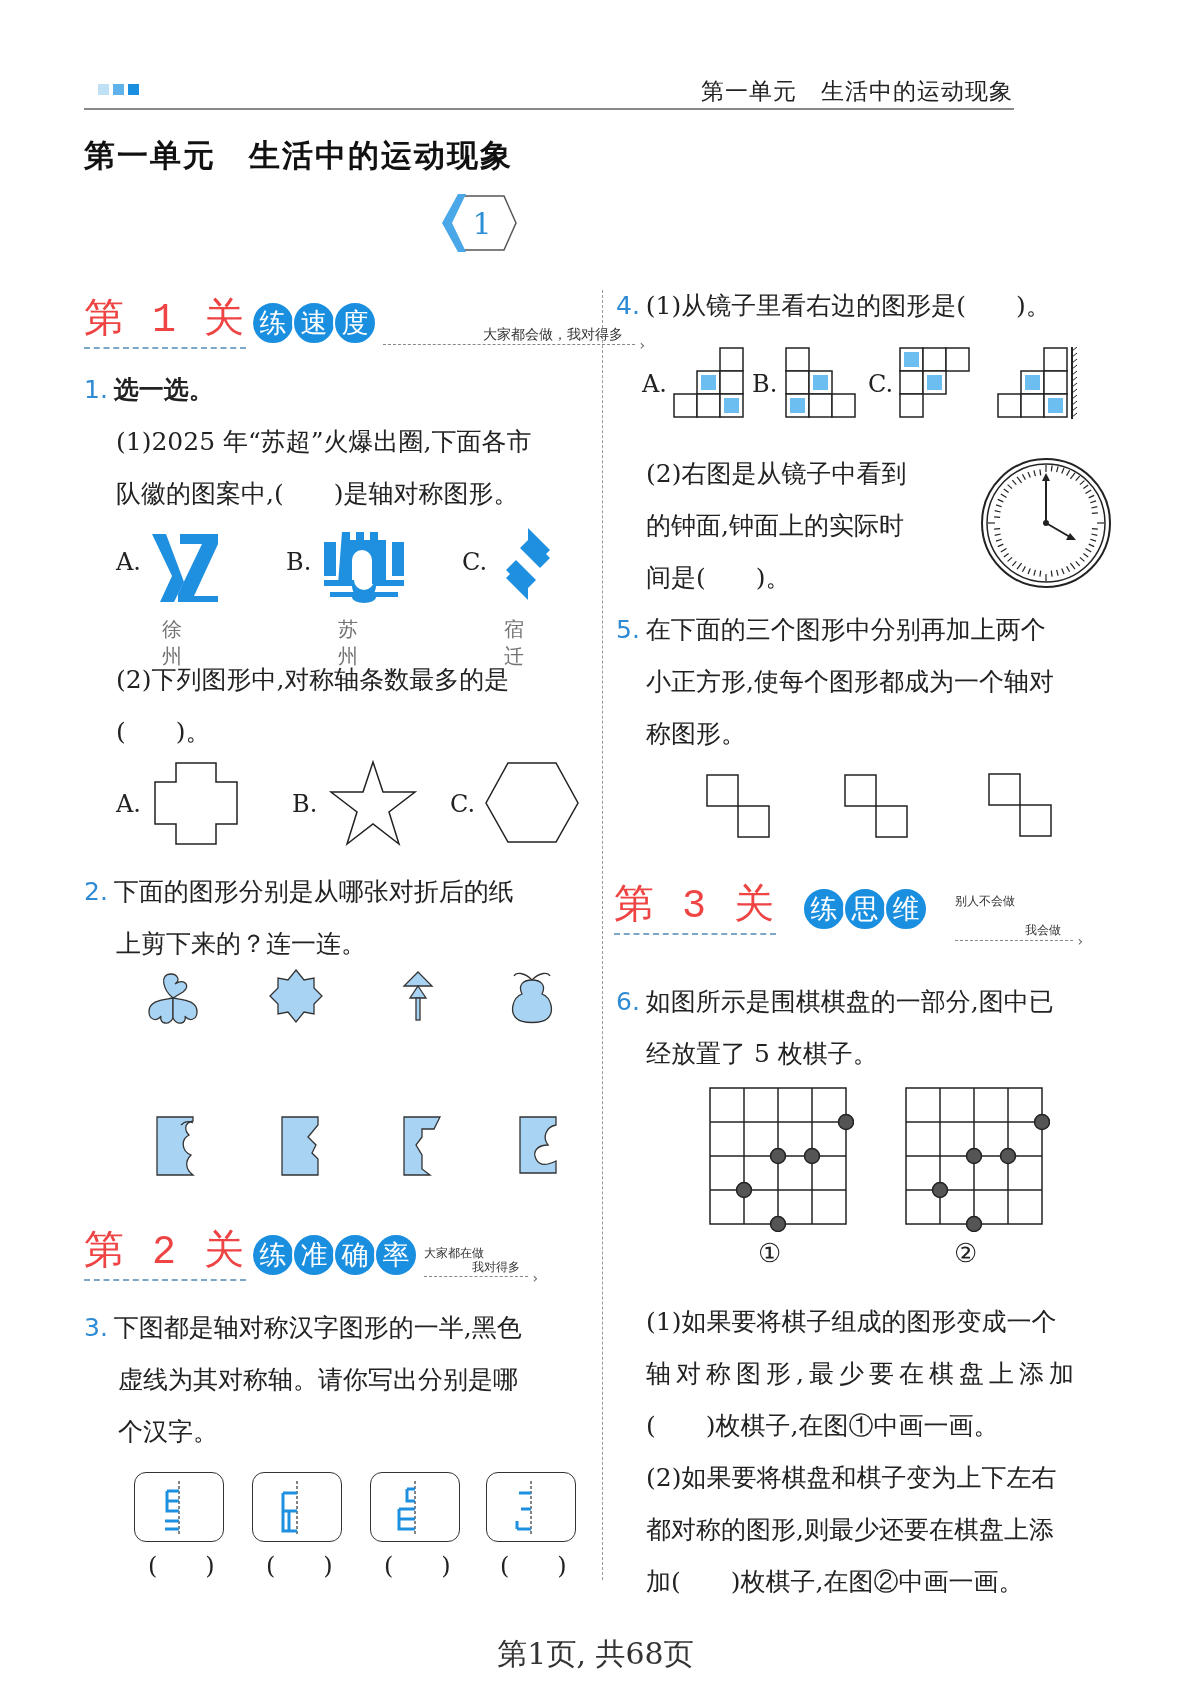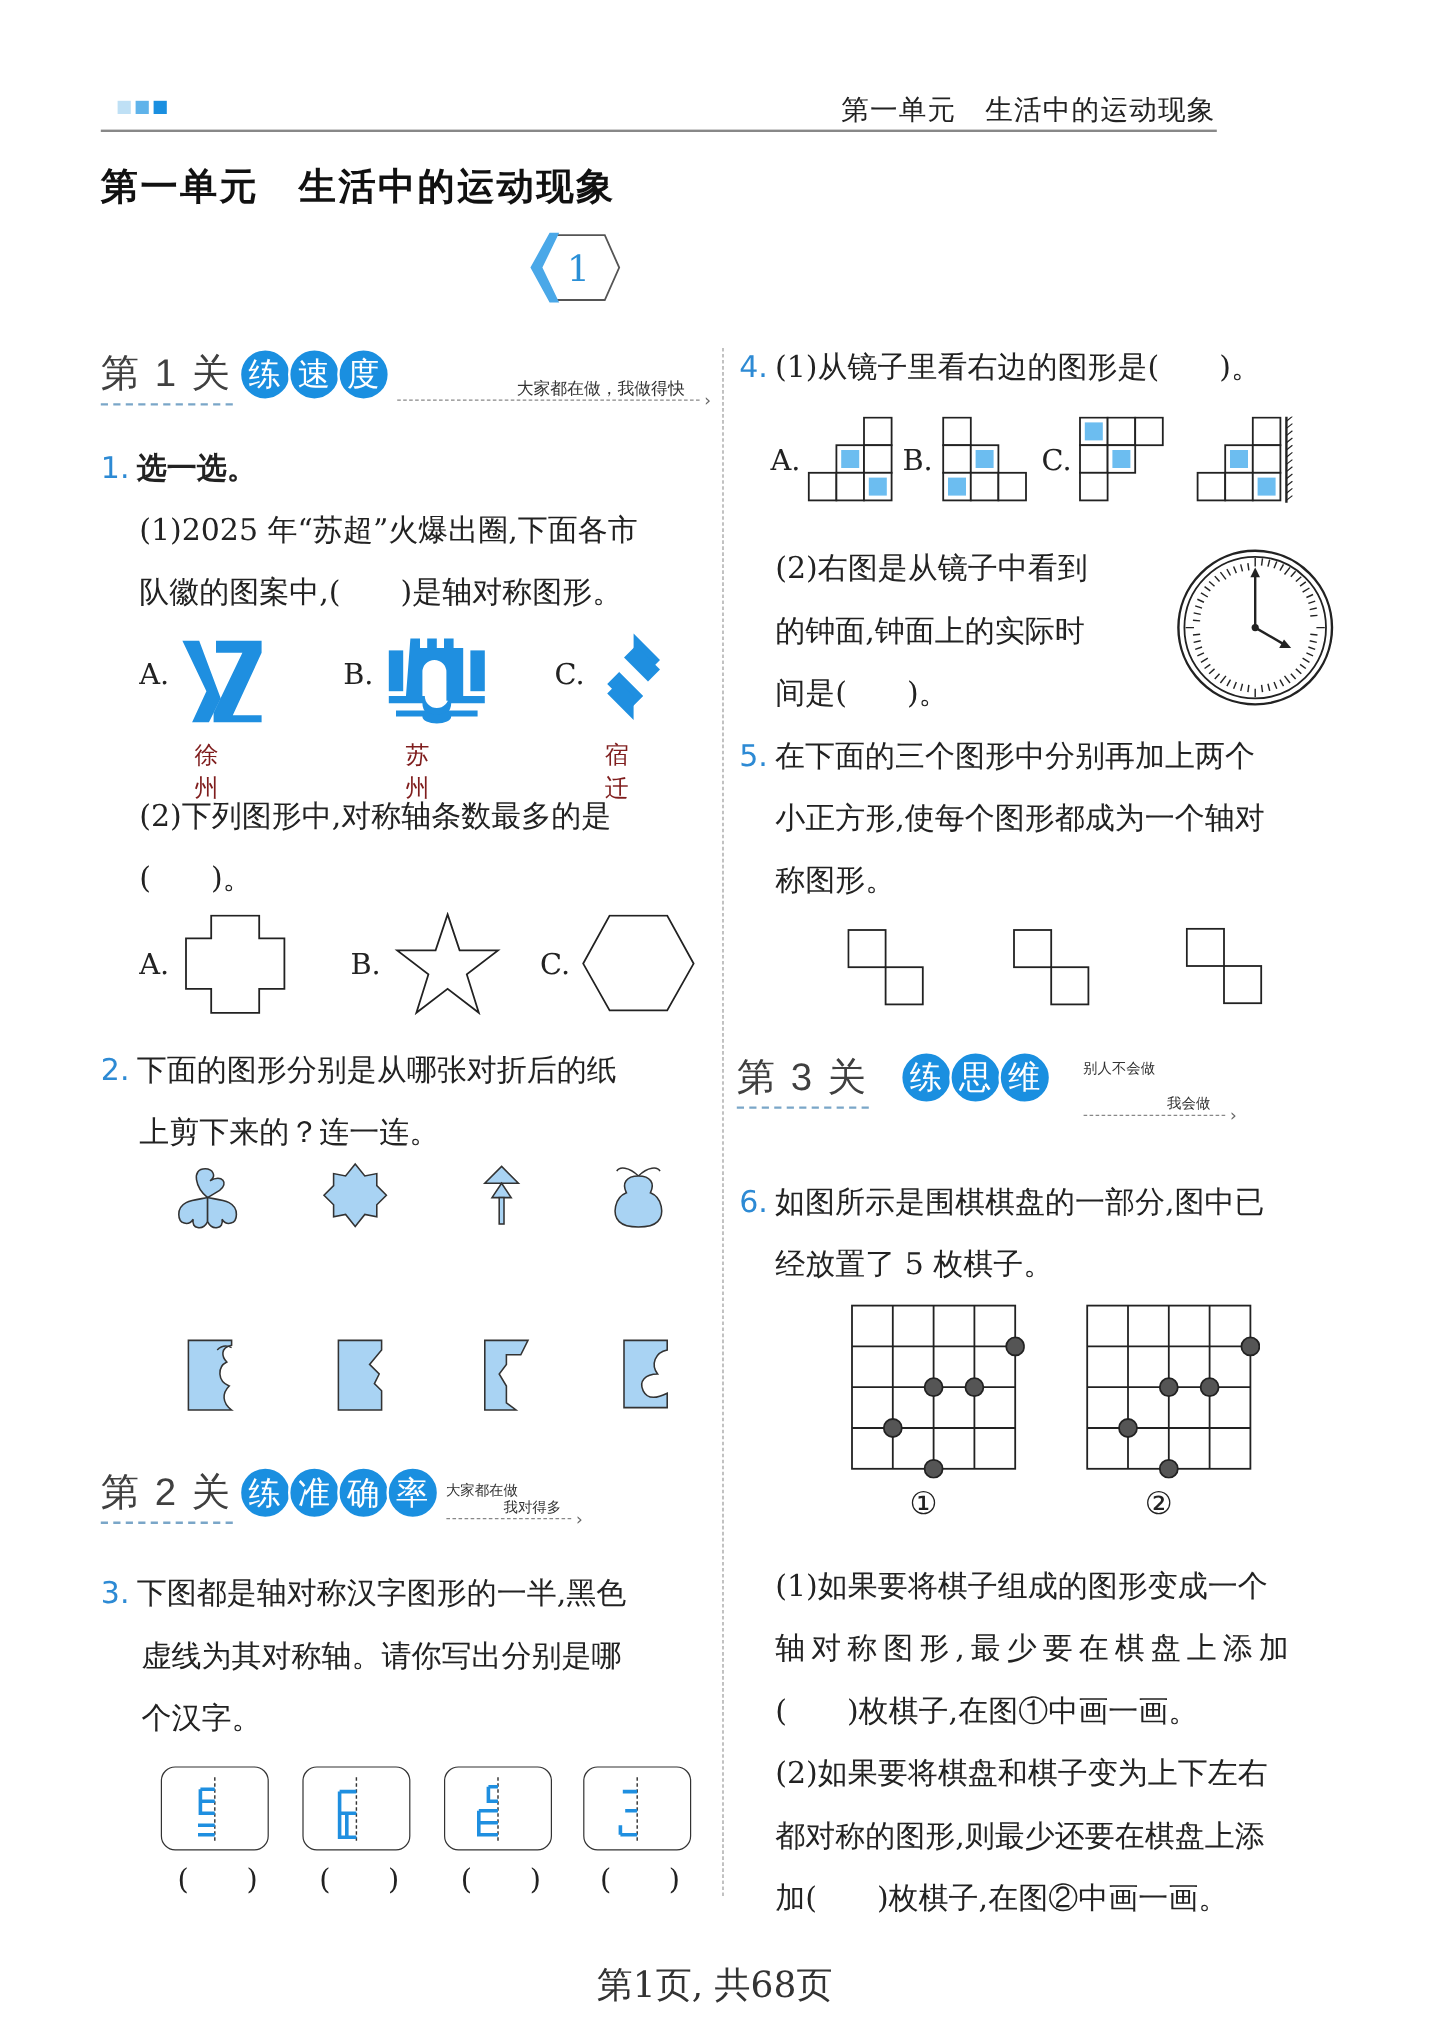--- a/index.html
+++ b/index.html
@@ -6,30 +6,30 @@
   body{width:1191px;height:1684px;position:relative;overflow:hidden;font-family:"DejaVu Serif","Liberation Serif",serif;color:#222;}
   .abs{position:absolute;}
   .run-head-bar{left:84px;top:108px;width:930px;height:0;border-top:2px solid #888;}
   .run-head-deco{left:98px;top:84px;display:flex;gap:4px;}
   .run-head-deco span{display:block;width:11px;height:11px;}
   .run-head-title{right:178px;top:76px;font-family:"DejaVu Sans",sans-serif;font-size:23px;color:#222;letter-spacing:1px;}
   .unit-title{left:84px;top:135px;font-family:"DejaVu Sans",sans-serif;font-weight:bold;font-size:31px;letter-spacing:2px;color:#111;}
   .lesson-title-wrap{left:440px;top:192px;display:flex;align-items:center;gap:22px;}
   .lesson-title{font-family:"DejaVu Sans",sans-serif;font-size:36px;color:#2a8fd6;letter-spacing:2px;}
   .level-wrap{display:flex;align-items:flex-end;}
-  .level-label{font-family:Liberation Sans, sans-serif;font-size:32px;color:#404040;border-bottom:2px dashed #7aa6c8;padding-bottom:2px;letter-spacing:2px;}
+  .level-label{font-family:Liberation Mono, monospace;font-size:40px;color:#ef4444;border-bottom:2px dashed #7aa6c8;padding-bottom:2px;letter-spacing:2px;}
   .badge-row{display:flex;margin-left:8px;margin-bottom:4px;}
   .badge{width:40px;height:40px;border-radius:50%;background:#1a8fe0;color:#fff;font-family:"DejaVu Sans",sans-serif;font-size:27px;display:flex;align-items:center;justify-content:center;margin-left:-3px;border:2px solid #fff;}
   .slogan{font-family:"DejaVu Sans",sans-serif;font-size:14px;color:#333;border-bottom:1.5px dashed #888;margin-left:6px;margin-bottom:4px;position:relative;}
   .slogan .arrow{position:absolute;right:-10px;bottom:-9px;font-size:14px;color:#666;}
   .col-divider{left:602px;top:290px;width:0;height:1290px;border-left:1.5px dashed #999;}
   .q{font-size:25px;line-height:52px;color:#222;}
   .qnum{font-family:"DejaVu Sans",sans-serif;color:#2d8ad4;margin-right:6px;}
   .opt-lbl{font-size:24px;color:#222;}
-  .city{font-size:20px;color:#7f1d1d;letter-spacing:4px;}
+  .city{font-size:20px;color:#737373;letter-spacing:4px;}
   .paren{font-size:24px;}
   .footer{left:0;width:1191px;top:1634px;text-align:center;font-size:30px;color:#333;}
 </style>
 </head>
 <body>
 
 <div class="abs run-head-deco">
   <span style="background:#bfe0f5"></span>
   <span style="background:#5fb3ea"></span>
   <span style="background:#1a8fe0"></span>
@@ -48,21 +48,21 @@
 </div>
 
 <div class="abs level-wrap" style="left:84px;top:290px;">
   <div class="level-label">第 1 关</div>
   <div class="badge-row">
     <div class="badge">练</div>
     <div class="badge">速</div>
     <div class="badge">度</div>
   </div>
   <div class="slogan" style="width:240px;text-align:right;padding-right:12px;">
-    <span>大家都在做，我做得快</span>
+    <span>大家都会做，我对得多</span>
     <span class="arrow">›</span>
   </div>
 </div>
 
 <div class="abs col-divider"></div>
 
 <div class="abs q" style="left:84px;top:364px;">
   <span class="qnum">1.</span><span style="font-family:'DejaVu Sans',sans-serif;font-weight:bold;">选一选。</span>
 </div>
 <div class="abs q" style="left:116px;top:416px;">(1)2025 年“苏超”火爆出圈,下面各市</div>

